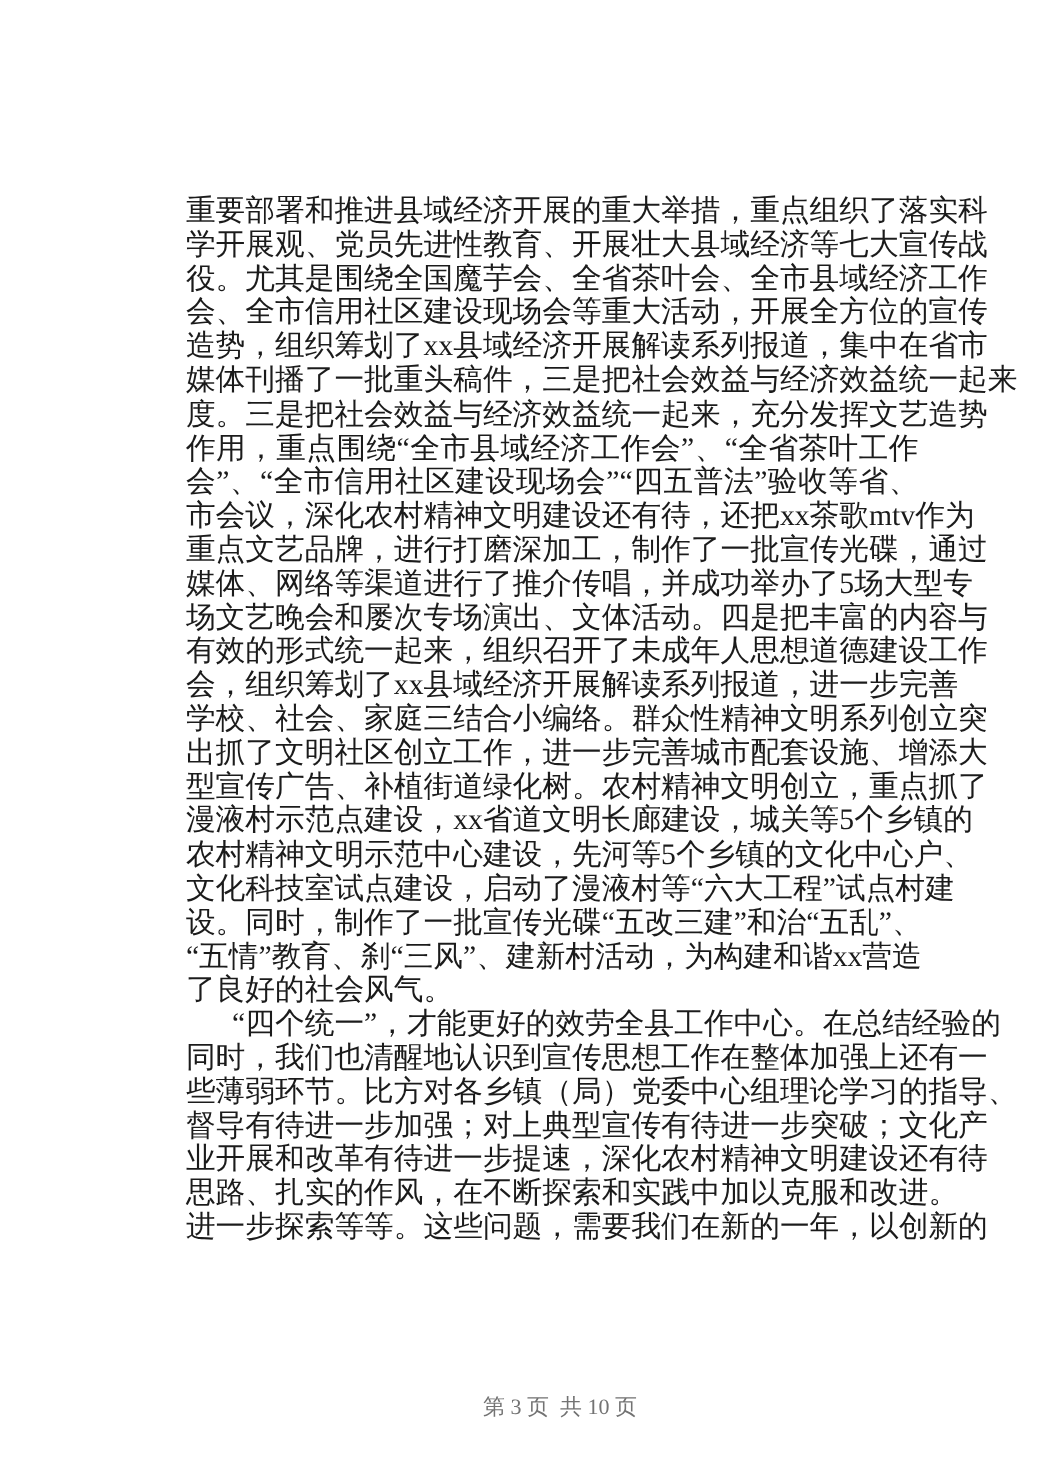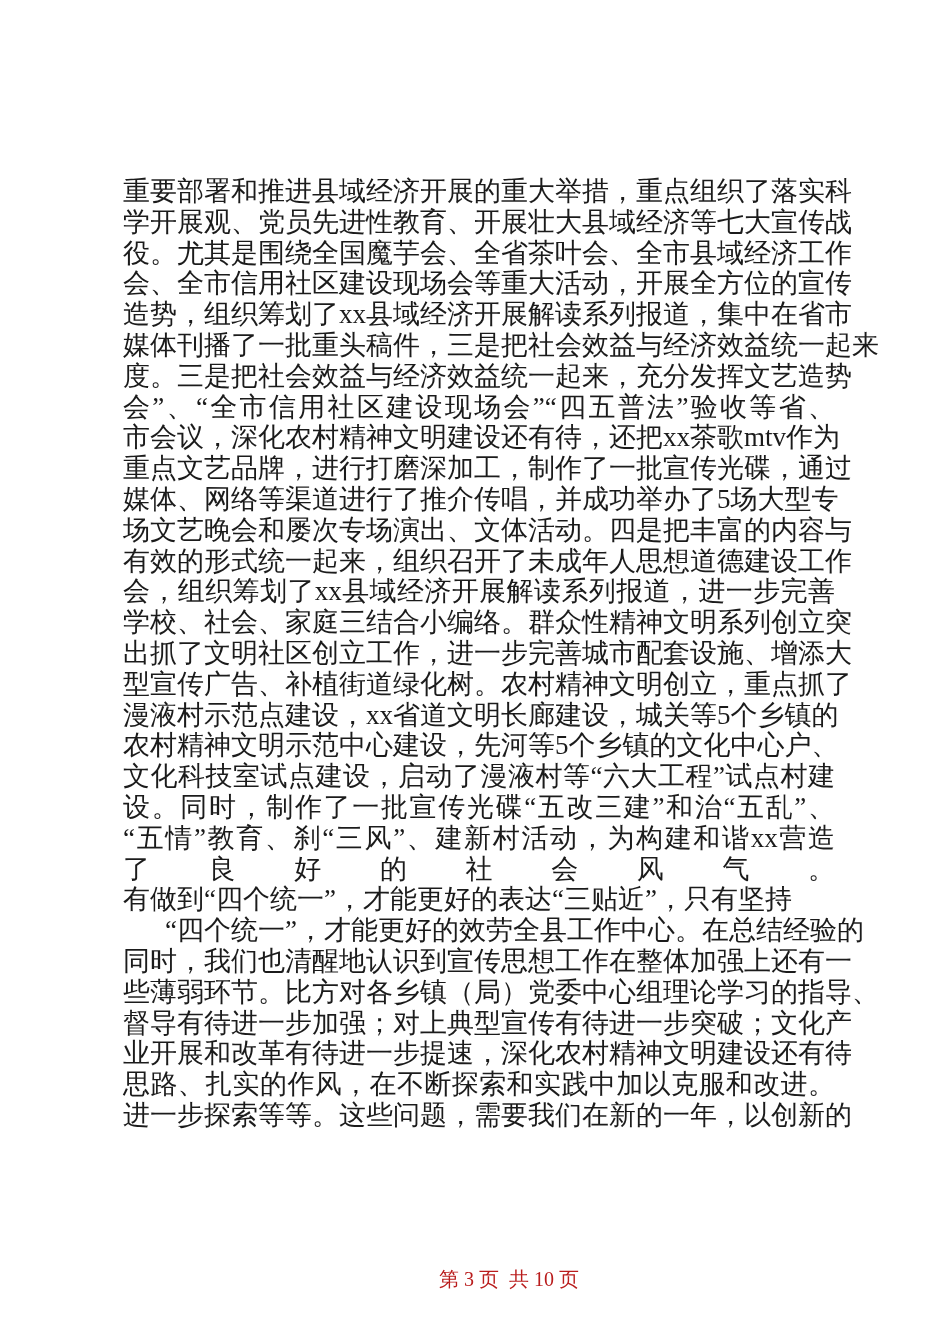--- a/index.html
+++ b/index.html
@@ -27,40 +27,41 @@
   }
   .line {
     font-size: 27px;
     height: 30.8px;
     line-height: 30.8px;
     color: #1b1b1b;
     text-align: justify;
     text-align-last: justify;
     text-justify: inter-character;
     white-space: nowrap;
+    margin-left: 46px;
   }
   
   .text-block div:nth-of-type(24),
   .text-block div:nth-of-type(33) {
     text-align-last: left;
     white-space: normal;
   }
   
   .text-block div:nth-of-type(25) {
     text-indent: 42px;
   }
   .footer {
     position: absolute;
     left: 48px;
     right: 0;
     top: 1240px;
     text-align: center;
     font-size: 20px;
     line-height: 26px;
-    color: #b91c1c;
+    color: #737373;
     white-space: pre;
   }
 </style>
 </head>
 <body>
 
 <div class="page">
 
   <div class="text-block">
 
@@ -71,20 +72,21 @@
       <div class="line">役。尤其是围绕全国魔芋会、全省茶叶会、全市县域经济工作</div>
 
       <div class="line">会、全市信用社区建设现场会等重大活动，开展全方位的宣传</div>
 
       <div class="line">造势，组织筹划了xx县域经济开展解读系列报道，集中在省市</div>
 
       <div class="line">媒体刊播了一批重头稿件，三是把社会效益与经济效益统一起来</div>
 
       <div class="line">度。三是把社会效益与经济效益统一起来，充分发挥文艺造势</div>
 
+      <div class="line">作用，重点围绕“全市县域经济工作会”、“全省茶叶工作</div>
 
       <div class="line">会”、“全市信用社区建设现场会”“四五普法”验收等省、</div>
 
       <div class="line">市会议，深化农村精神文明建设还有待，还把xx茶歌mtv作为</div>
 
       <div class="line">重点文艺品牌，进行打磨深加工，制作了一批宣传光碟，通过</div>
 
       <div class="line">媒体、网络等渠道进行了推介传唱，并成功举办了5场大型专</div>
 
       <div class="line">场文艺晚会和屡次专场演出、文体活动。四是把丰富的内容与</div>
@@ -105,21 +107,20 @@
 
       <div class="line">文化科技室试点建设，启动了漫液村等“六大工程”试点村建</div>
 
       <div class="line">设。同时，制作了一批宣传光碟“五改三建”和治“五乱”、</div>
 
       <div class="line">“五情”教育、刹“三风”、建新村活动，为构建和谐xx营造</div>
 
       <div class="line">了良好的社会风气。</div>
 
 
-      <div class="line">有做到“四个统一”，才能更好的表达“三贴近”，只有坚持</div>
 
       <div class="line">“四个统一”，才能更好的效劳全县工作中心。在总结经验的</div>
 
       <div class="line">同时，我们也清醒地认识到宣传思想工作在整体加强上还有一</div>
 
       <div class="line">些薄弱环节。比方对各乡镇（局）党委中心组理论学习的指导、</div>
 
       <div class="line">督导有待进一步加强；对上典型宣传有待进一步突破；文化产</div>
 
       <div class="line">业开展和改革有待进一步提速，深化农村精神文明建设还有待</div>

